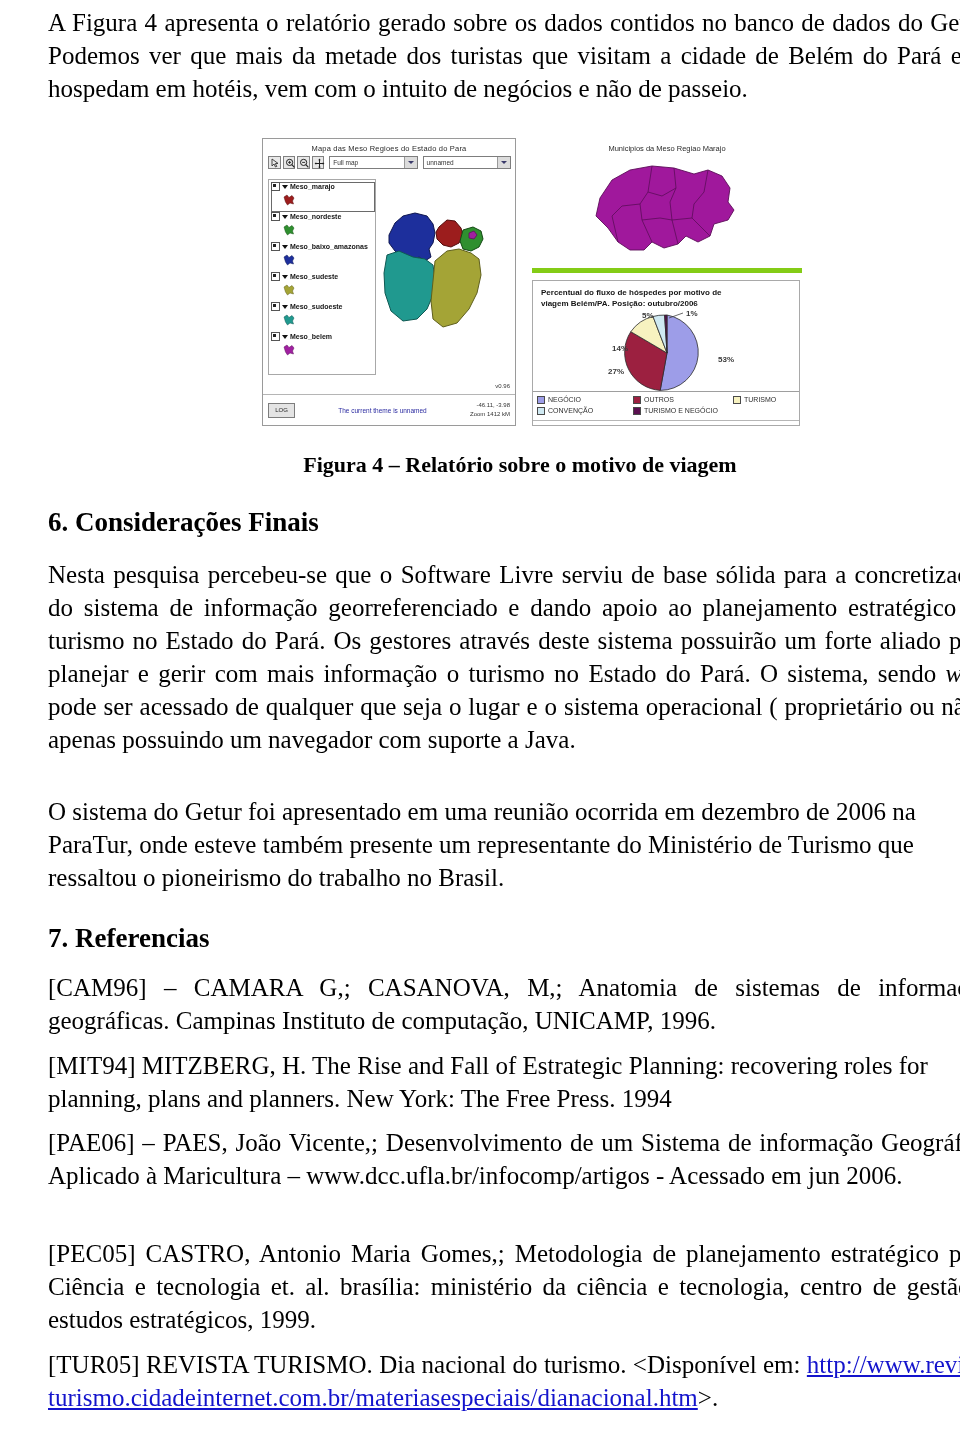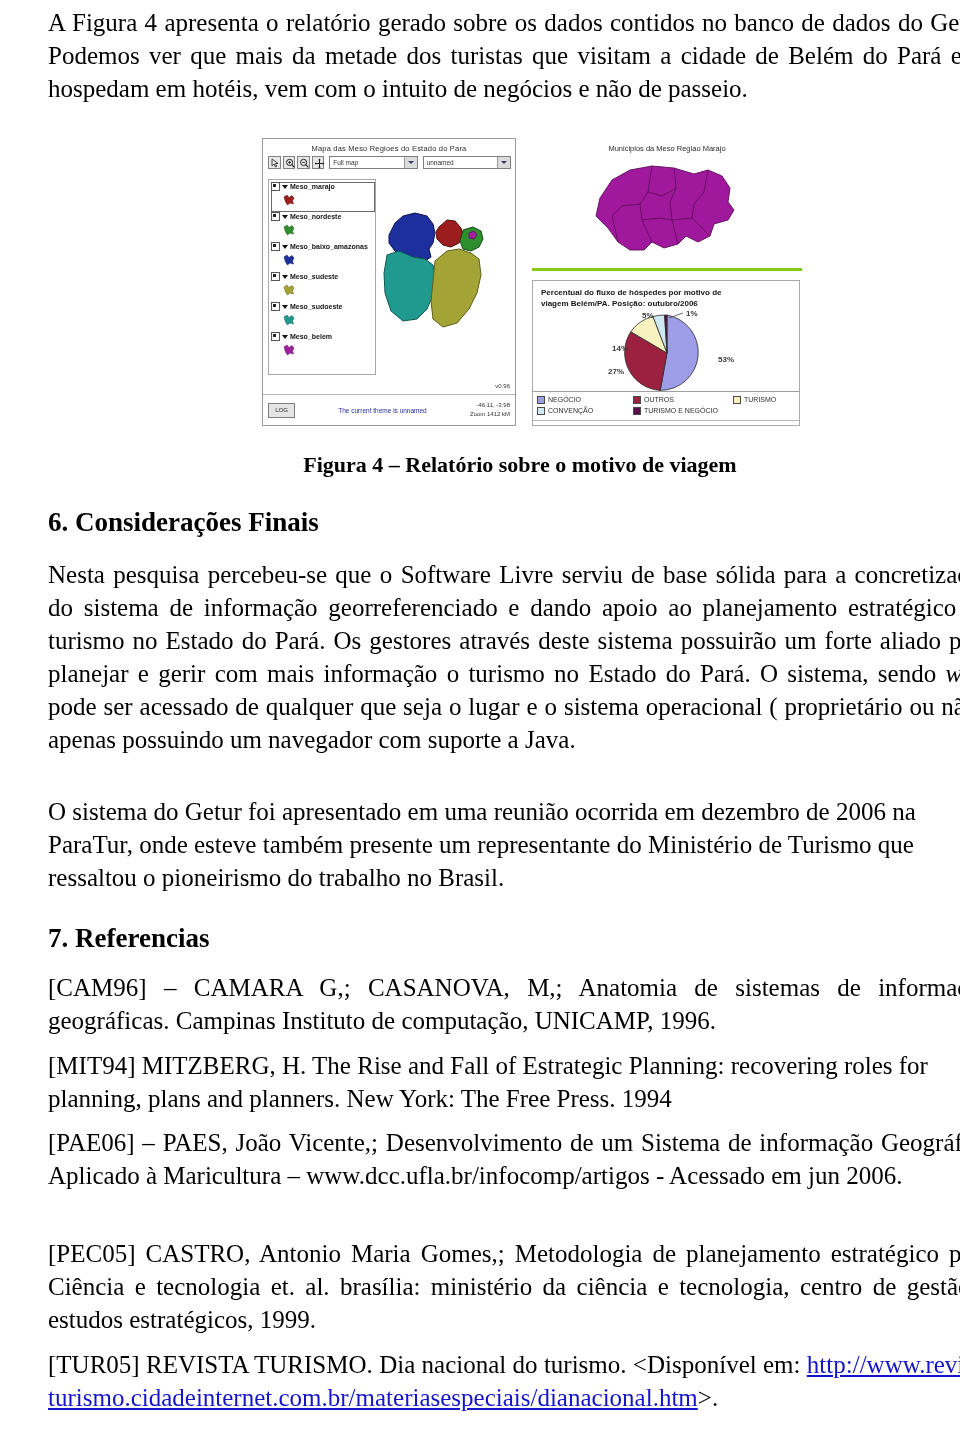--- a/index.html
+++ b/index.html
@@ -234,21 +234,21 @@
   
   .rightcol {
     width: 270px;
     margin-left: 16px;
     height: 288px;
     position: relative;
   }
   .muni {
     position: relative;
     height: 130px;
-    border-bottom: 3px solid #84cc16;
+    border-bottom: 5px solid #84cc16;
     font-family: "Liberation Sans", "DejaVu Sans", sans-serif;
   }
   .muni-title {
     text-align: center;
     font-size: 7.5px;
     color: #2b2b2b;
     padding-top: 6px;
   }
   .muni-map {
     position: absolute;

